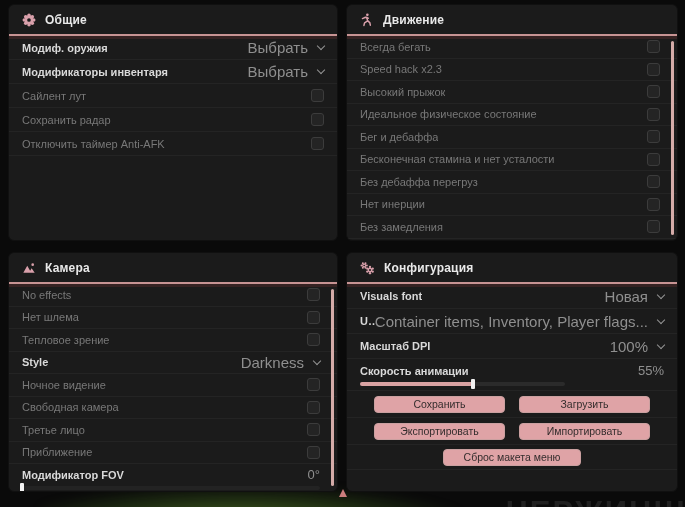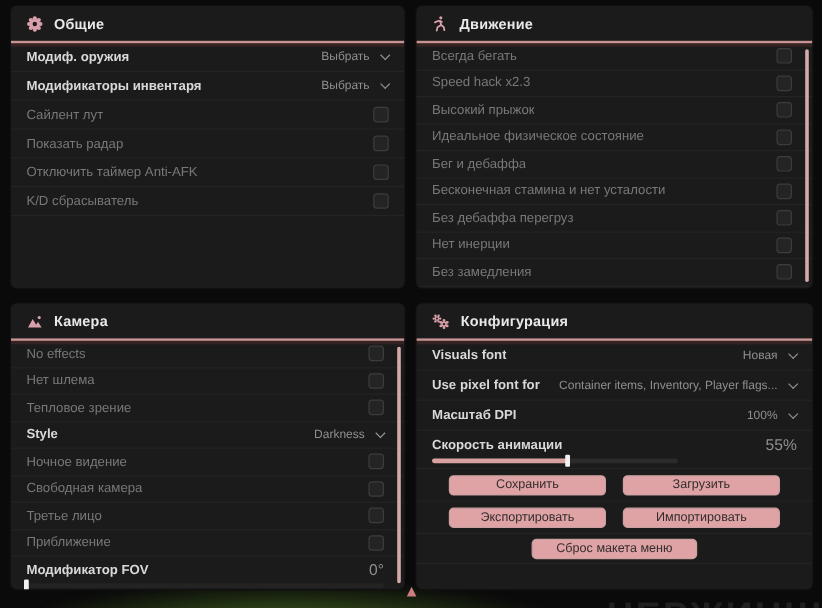--- a/index.html
+++ b/index.html
@@ -28,21 +28,21 @@
   .panel-body{position:relative;}
   .row{display:flex;justify-content:space-between;align-items:center;
        padding:0 13px;border-bottom:1px solid #242424;box-sizing:border-box;}
   .p0 .row{height:24px;}
   .p1 .row{height:22.5px;padding-right:17px;}
   .p2 .row{height:22.5px;padding-right:17px;}
   .p3 .row{height:25px;}
   .label{font-size:11px;color:#787878;white-space:nowrap;overflow:hidden;text-overflow:ellipsis;text-align:center;}
   .label.em{color:#d9d9d9;font-weight:bold;}
   .dropdown{display:flex;align-items:center;cursor:pointer;}
-  .dd-value{font-size:10px;color:#8f8f8f;white-space:nowrap;}
+  .dd-value{font-size:15px;color:#8f8f8f;white-space:nowrap;}
   .chevron{width:5px;height:5px;border-right:1.5px solid #949494;border-bottom:1.5px solid #949494;
            transform:rotate(45deg);display:inline-block;margin-left:10px;margin-top:-3px;}
   .checkbox{width:11px;height:11px;background:#242424;border:1px solid #3c3c3c;border-radius:3px;
             flex:0 0 auto;}
   
   .row.slider-row{flex-direction:column;align-items:stretch;justify-content:center;gap:4px;}
   .p3 .row.slider-row{height:32px;}
   .p2 .row.slider-row{height:30px;}
   .slider-top{display:flex;justify-content:space-between;align-items:center;}
   .slider-value{font-size:13px;color:#8f8f8f;margin-left:24px;}
@@ -102,29 +102,25 @@
           <div class="dropdown">
             <span class="dd-value">Выбрать</span>
             <span class="chevron"></span>
           </div>
         </div>
         <div class="row">
           <span class="label">Сайлент лут</span>
           <span class="checkbox"></span>
         </div>
         <div class="row">
-          <span class="label">Показать радар</span>
+          <span class="label">Сохранить радар</span>
           <span class="checkbox"></span>
         </div>
         <div class="row">
           <span class="label">Отключить таймер Anti-AFK</span>
-          <span class="checkbox"></span>
-        </div>
-        <div class="row">
-          <span class="label">K/D сбрасыватель</span>
           <span class="checkbox"></span>
         </div>
       </div>
   </div>
 
   <div class="panel pos1 p1">
     <div class="panel-header">
       <span class="hicon">
         <svg width="14" height="14" viewBox="0 0 16 16" fill="none" stroke="#d9a0ab" stroke-width="1.7" stroke-linecap="round" stroke-linejoin="round">
           <circle cx="8.4" cy="2.1" r="1.5" fill="#d9a0ab" stroke="none"></circle>

